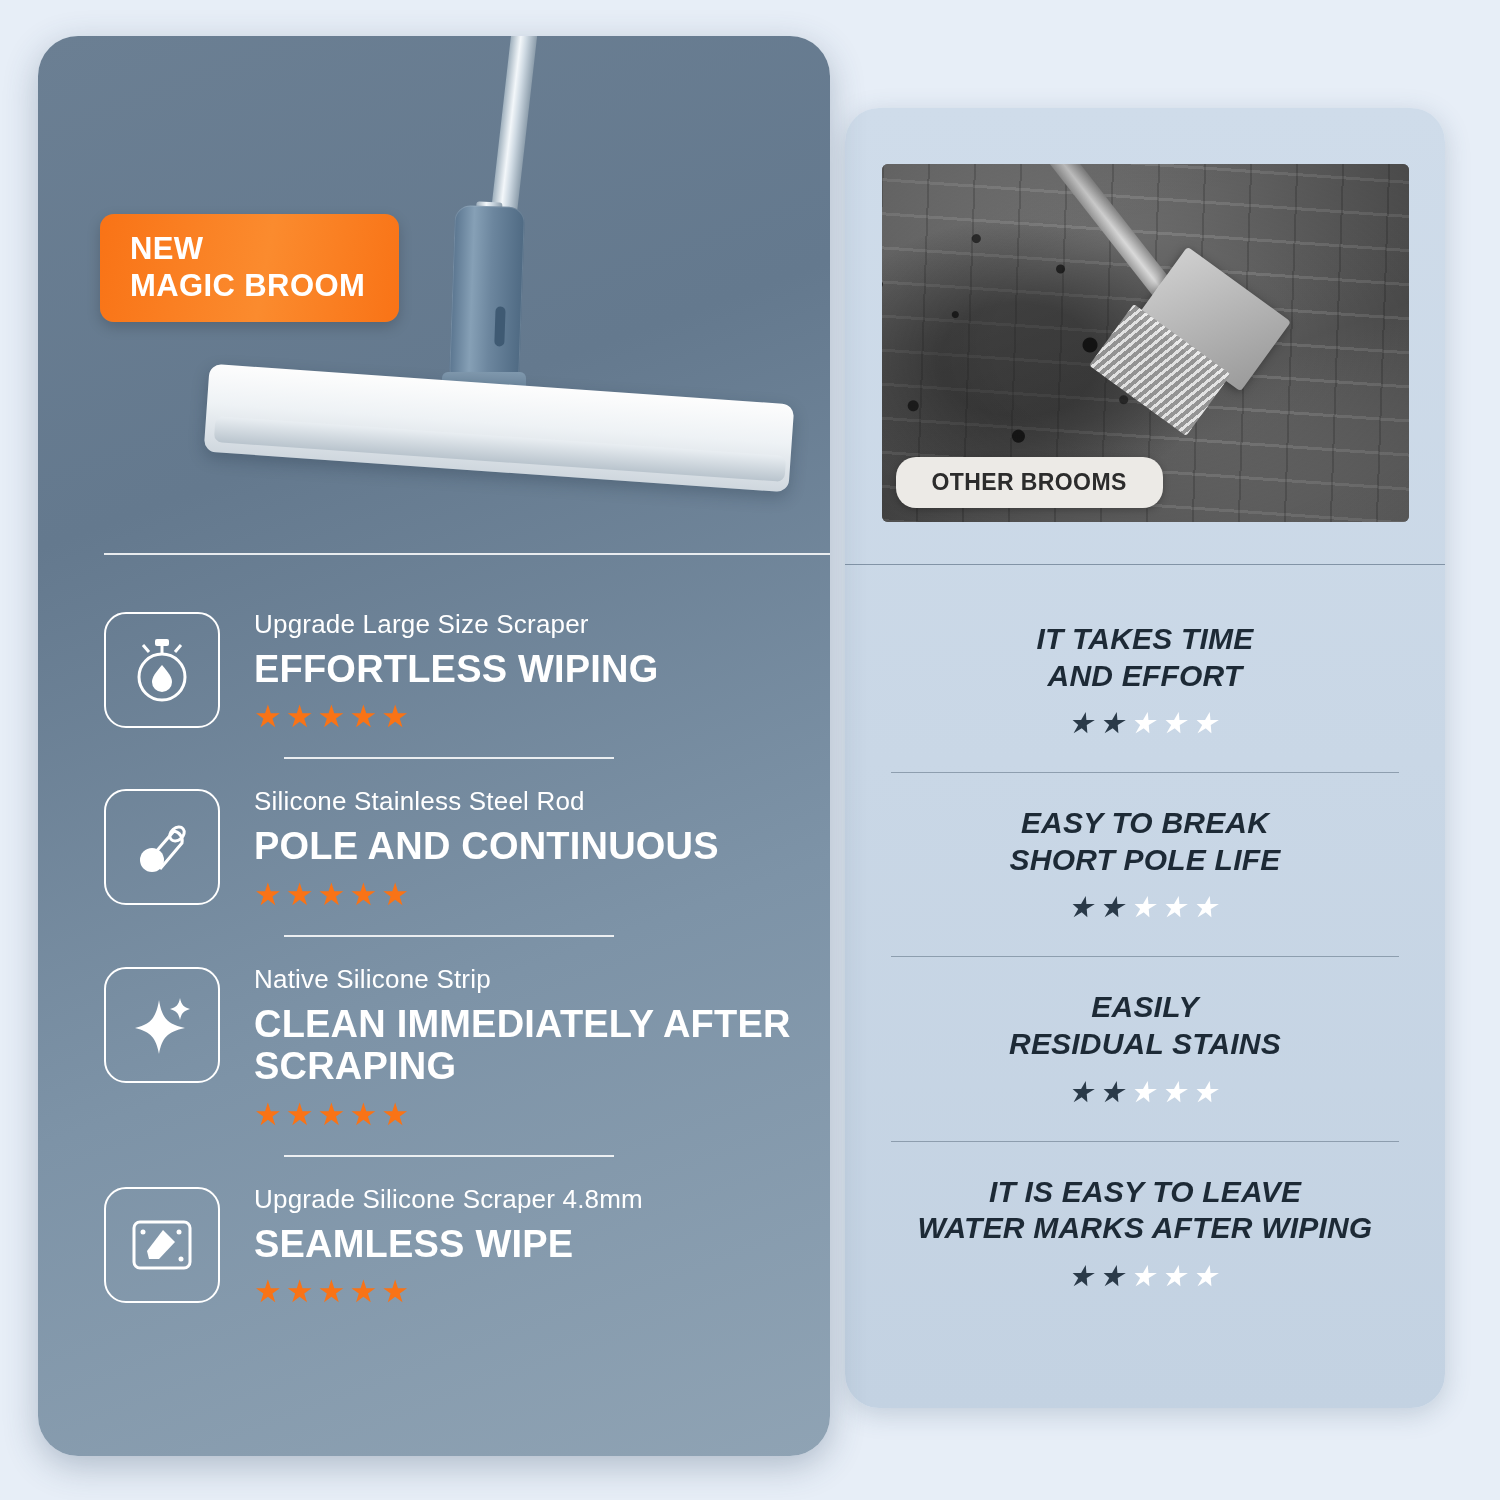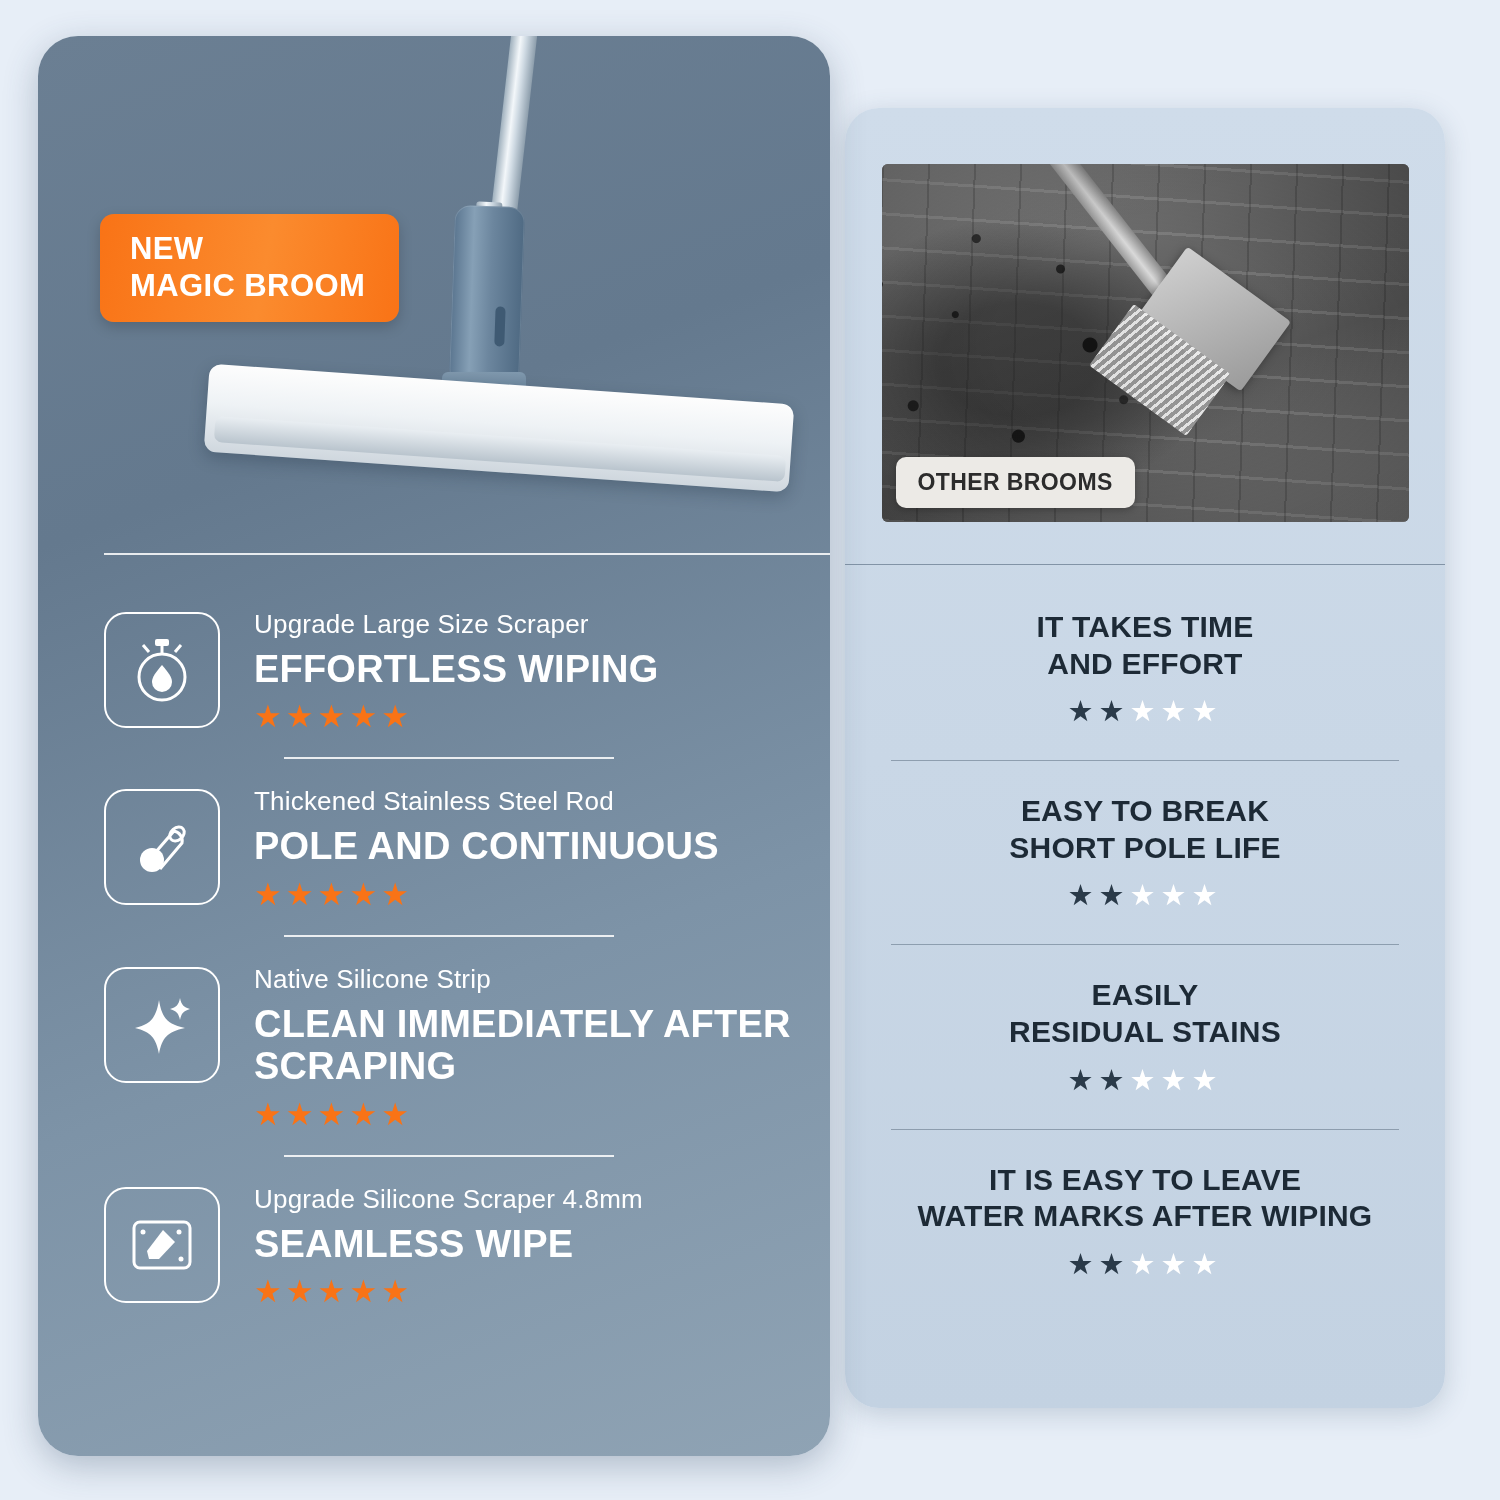--- a/index.html
+++ b/index.html
@@ -110,34 +110,35 @@
 
   .other-brooms-badge {
     position: absolute;
     left: 14px;
     bottom: 14px;
     background: #eceae6;
     color: #2c2c2c;
     font-size: 23px;
     font-weight: 700;
     letter-spacing: 0.4px;
-    padding: 12px 22px;
-    border-radius: 10px;
+    padding: 12px 36px;
+    border-radius: 20px;
     box-shadow: 0 2px 7px rgba(0,0,0,0.25);
   }
 
   .right-divider {
     height: 1px;
     background: #6f8296;
     margin: 42px -36px 0 -36px;
     opacity: 0.8;
   }
 
   .cons-list {
-    margin-top: 44px;
+    margin-top: 56px;
+    font-style: italic;
   }
   .con-item {
     text-align: center;
     padding: 0 10px;
   }
   .con-text {
     color: #1d2a36;
     font-size: 30px;
     font-weight: 700;
     line-height: 1.22;
@@ -416,21 +417,21 @@
 
       <div class="feature">
         <div class="feat-icon">
           <svg width="64" height="64" viewBox="0 0 64 64" fill="none" stroke="#ffffff" stroke-width="3">
             <path d="M18 46 L44 16 a10 10 0 0 1 8 12 L30 54"></path>
             <ellipse cx="47" cy="19" rx="8" ry="6" transform="rotate(-40 47 19)"></ellipse>
             <circle cx="22" cy="45" r="12" fill="#ffffff" stroke="none"></circle>
           </svg>
         </div>
         <div class="feat-text">
-          <div class="feat-sub">Thickened Stainless Steel Rod</div>
+          <div class="feat-sub">Silicone Stainless Steel Rod</div>
           <div class="feat-title">POLE AND CONTINUOUS</div>
           <div class="feat-stars"><span style="color:#f97316">★</span><span style="color:#f97316">★</span><span style="color:#f97316">★</span><span style="color:#f97316">★</span><span style="color:#f97316">★</span></div>
         </div>
       </div>
 
       <div class="feat-sep"></div>
 
       <div class="feature">
         <div class="feat-icon">
           <svg width="66" height="66" viewBox="0 0 66 66" fill="#ffffff">

